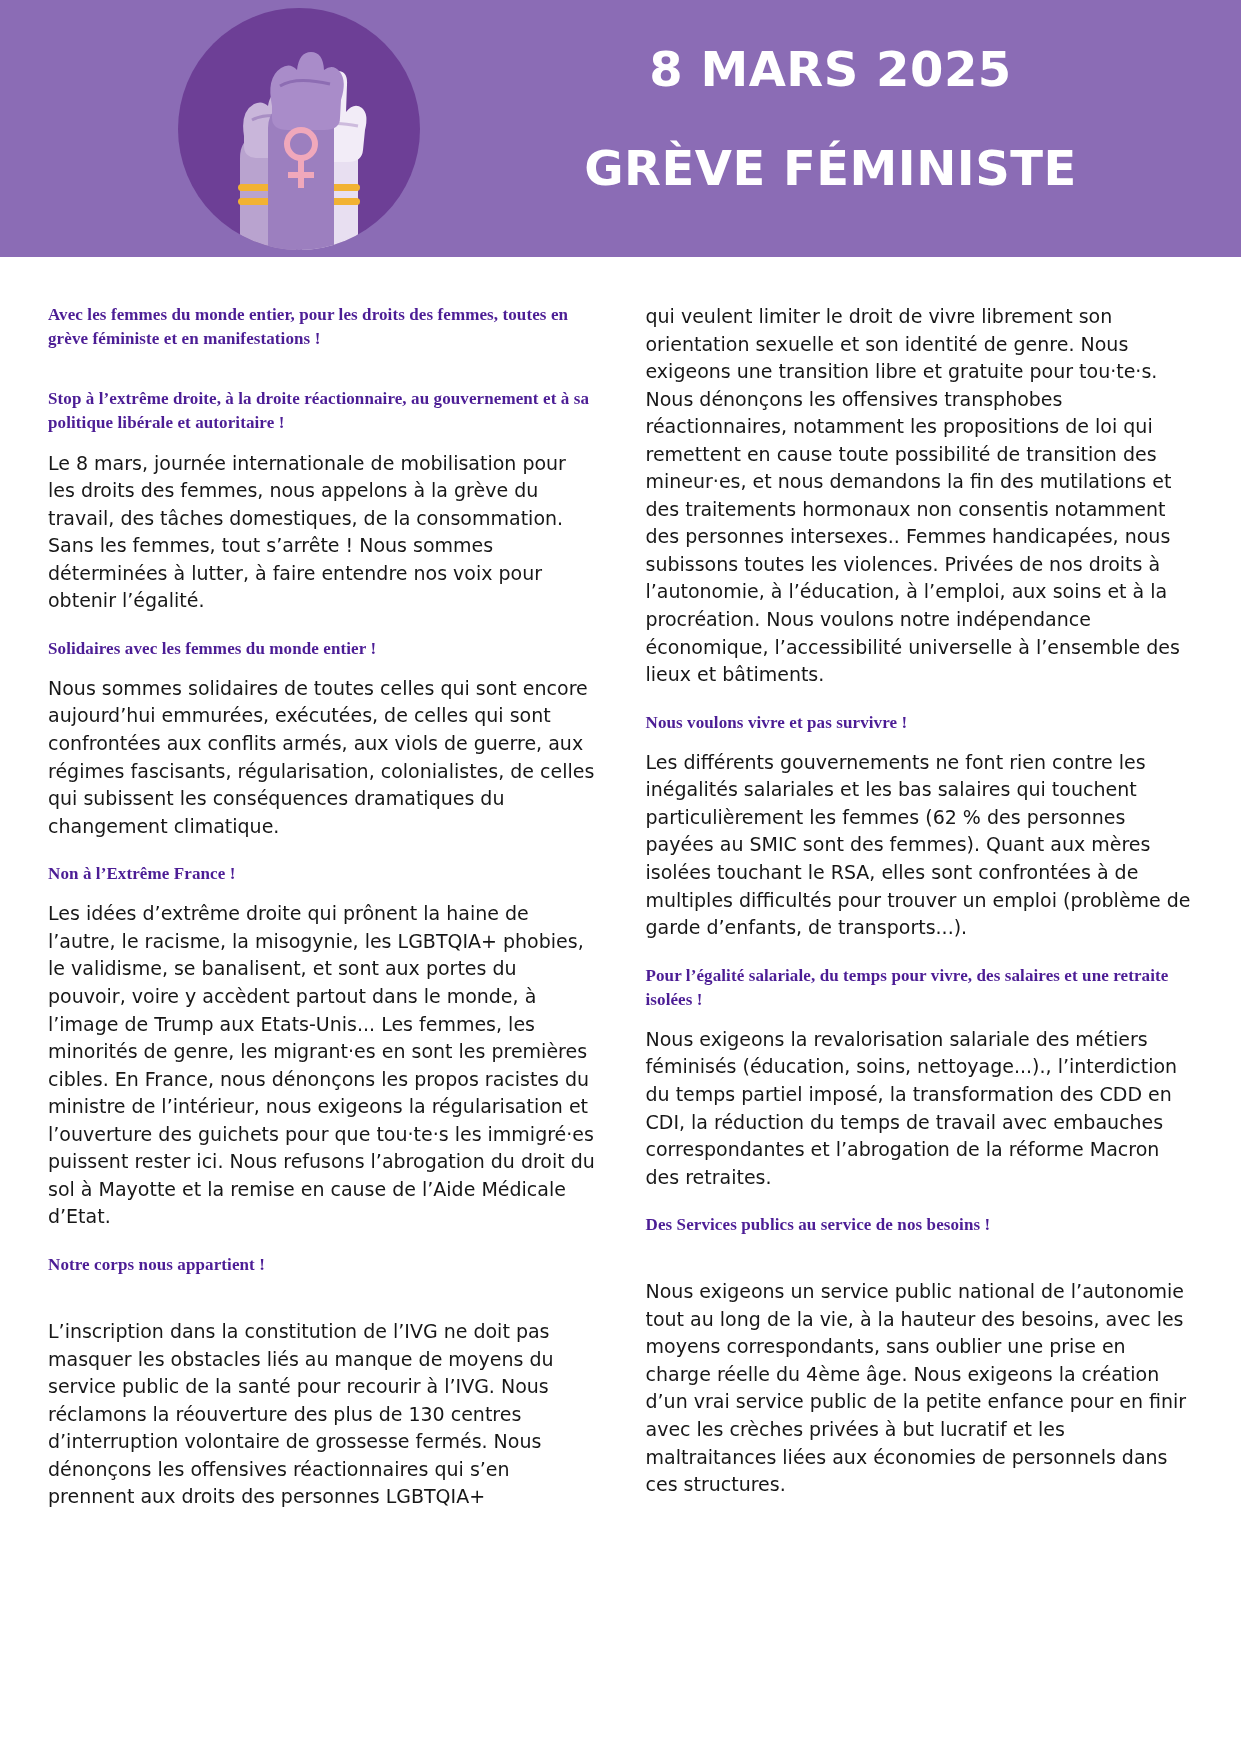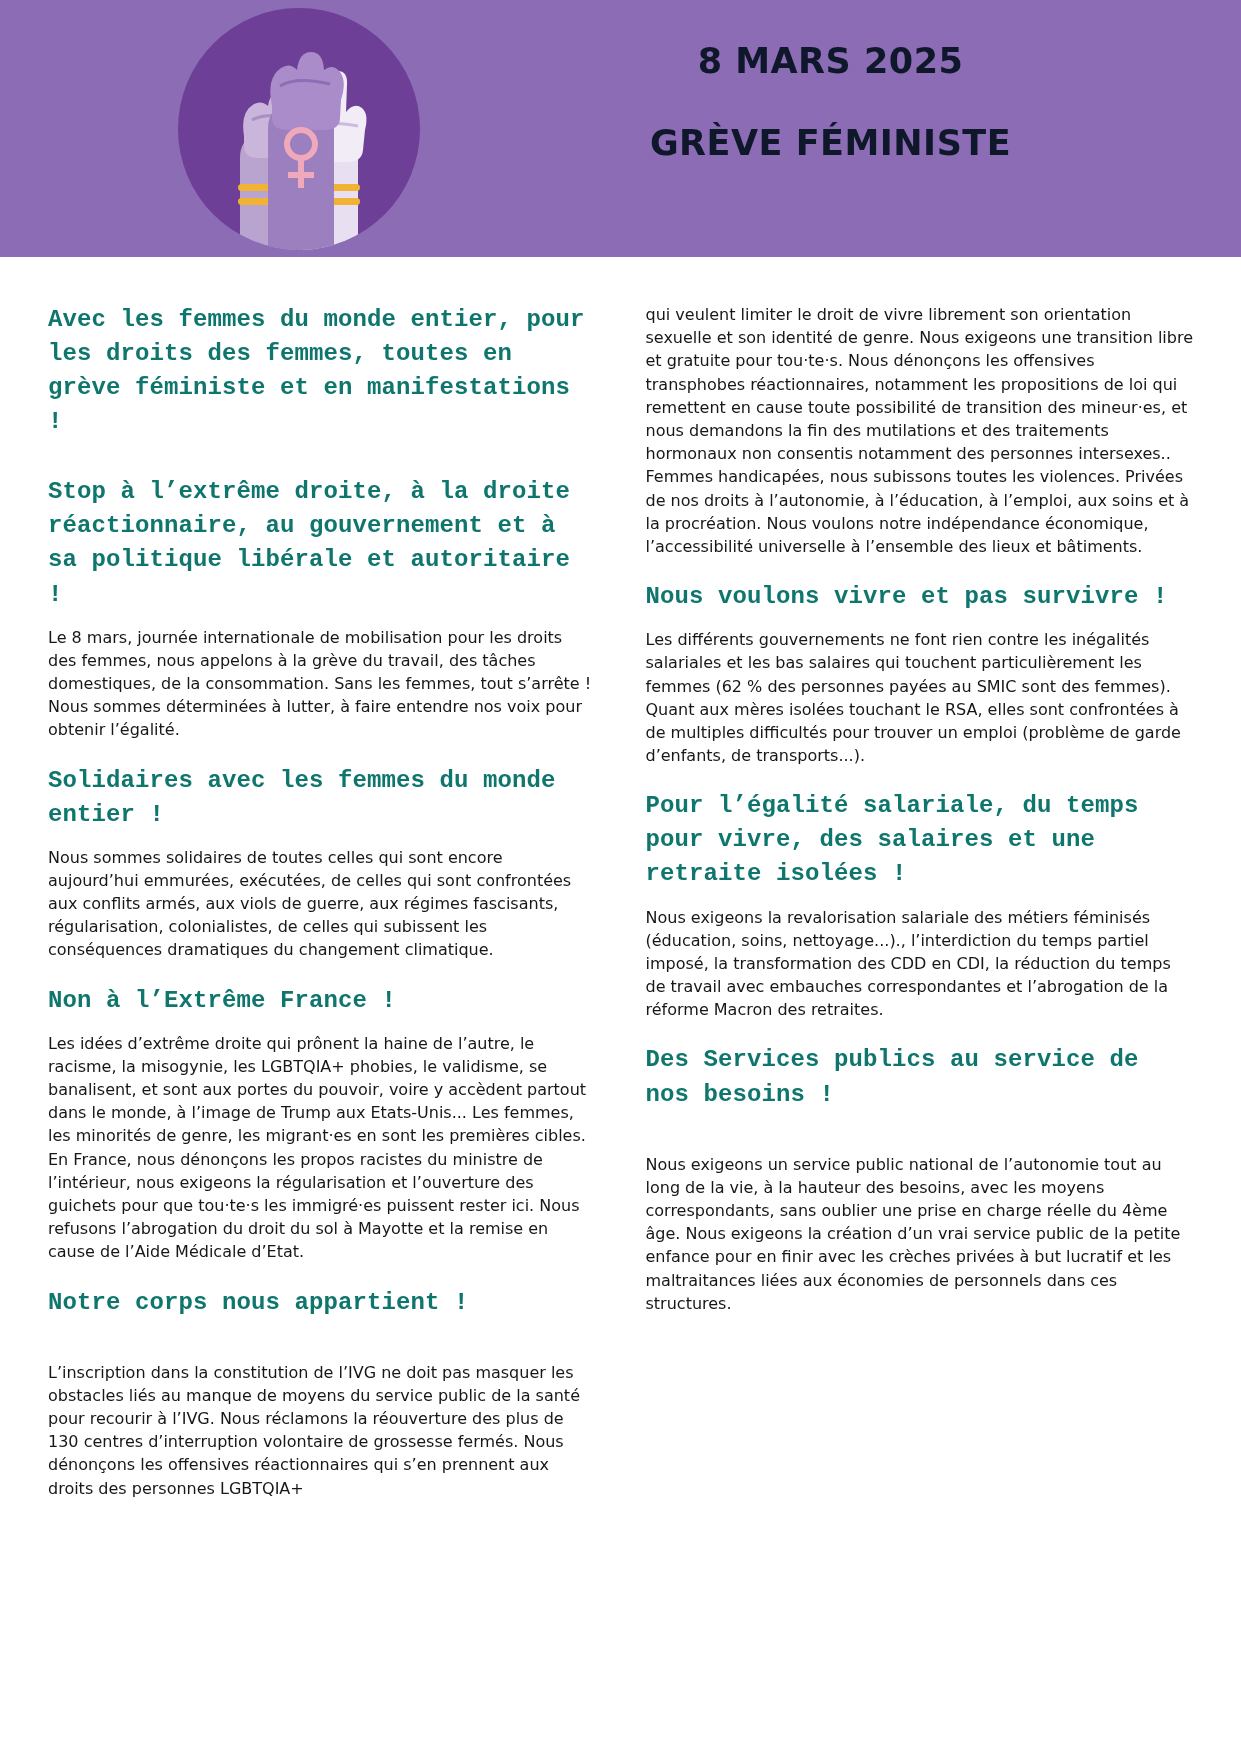--- a/index.html
+++ b/index.html
@@ -39,54 +39,54 @@
     border-radius: 50%;
     background: #6d3f96;
     overflow: hidden;
   }
   .header-title {
     position: absolute;
     left: 420px;
     right: 0;
     top: 38px;
     text-align: center;
-    color: #0f172a;
+    color: #ffffff;
     font-family: "DejaVu Sans", sans-serif;
     font-weight: bold;
-    font-size: 35px;
+    font-size: 48px;
     line-height: 1.32;
     letter-spacing: 0.5px;
   }
   .header-title .line2 {
     display: block;
     margin-top: 36px;
   }
 
   
   .content {
     padding: 46px 48px 0 48px;
     display: flex;
     gap: 50px;
     align-items: flex-start;
   }
   .col {
     width: 548px;
   }
   h2.heading {
-    font-family: Liberation Mono, monospace;
+    font-family: Liberation Serif, serif;
     font-weight: bold;
-    font-size: 24px;
+    font-size: 17px;
     line-height: 1.42;
     margin: 0 0 14px 0;
-    color: #0f766e;
+    color: #4c1d95;
     letter-spacing: 0.1px;
   }
   p.para {
     font-family: "DejaVu Sans", sans-serif;
-    font-size: 16px;
+    font-size: 19px;
     line-height: 1.45;
     margin: 0 0 22px 0;
     color: #171717;
   }
   p.para.last { margin-bottom: 0; margin-top: 41px; }
   h2.heading + h2.heading { margin-top: 36px; }
   p.para + h2.heading { margin-top: 4px; }
   .gap-top { margin-top: 8px; }
 </style>
 </head>

